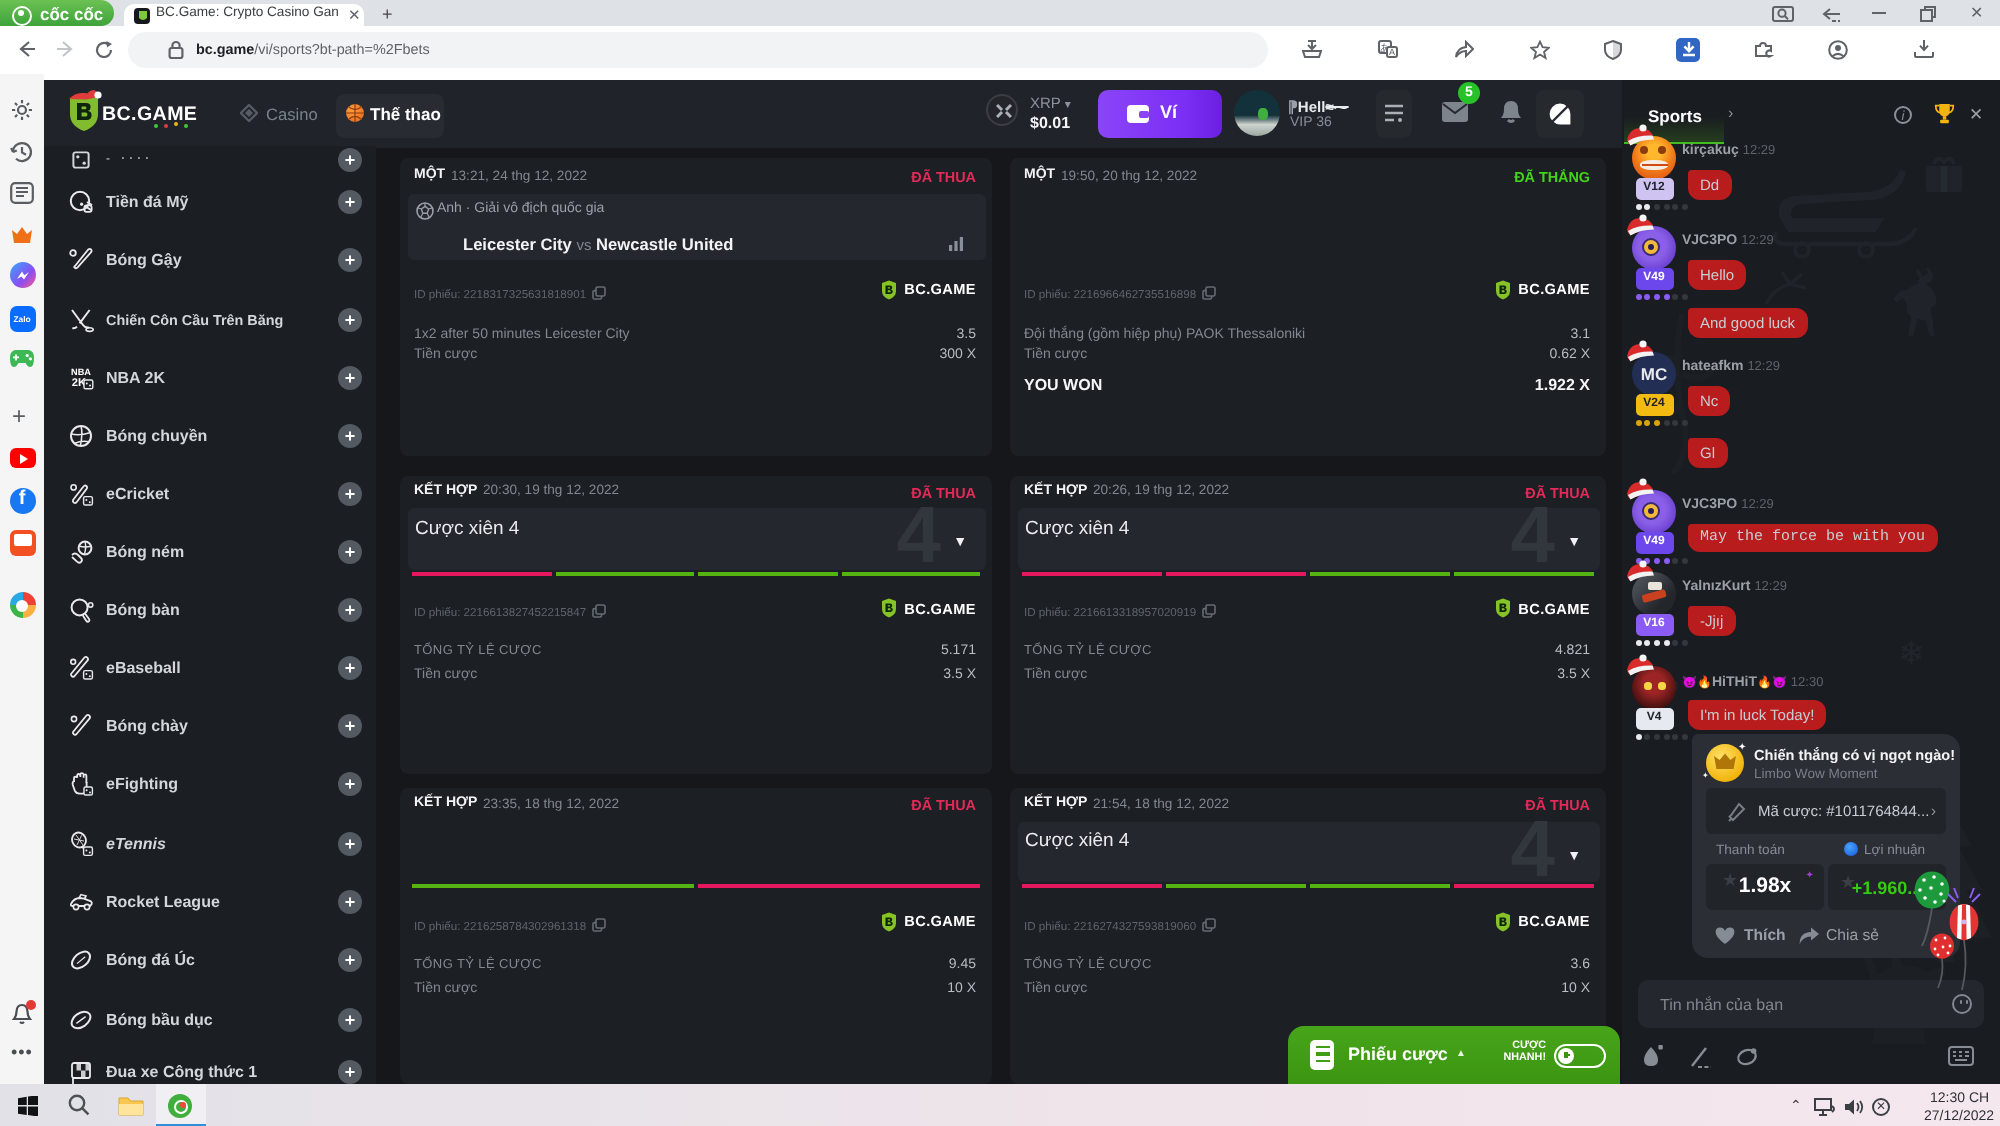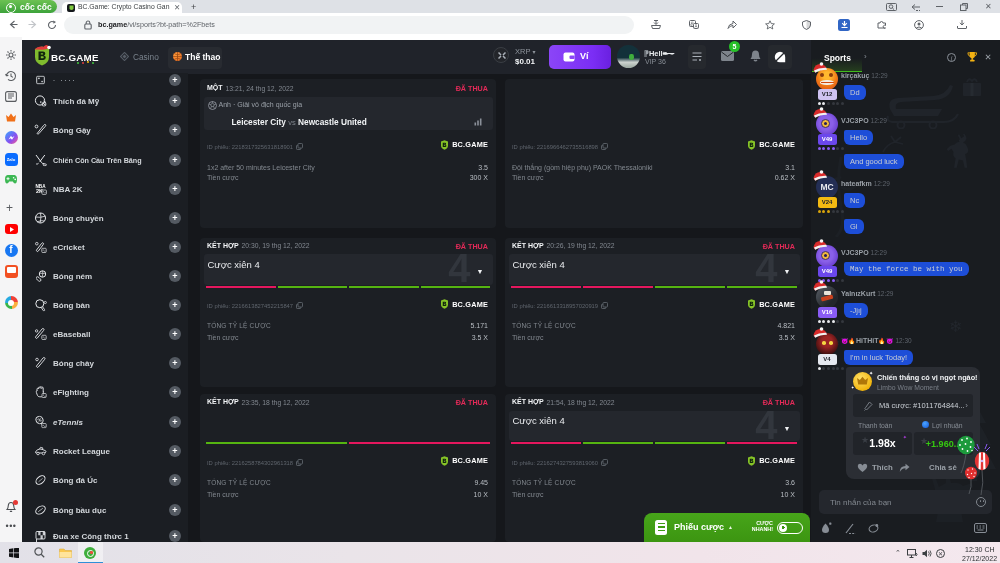--- a/index.html
+++ b/index.html
@@ -43,21 +43,21 @@
   .idrow { position:absolute; left:7px; color:#5f656d; font-size:5.8px; }
   .krow { position:absolute; left:7px; right:8px; height:9px; }
   .krow .l { position:absolute; left:0; top:0; color:#82888f; font-size:7px; }
   .krow .r { position:absolute; right:0; top:0; color:#b9bec4; font-size:7px; }
   .krow .lb { position:absolute; left:0; top:0; color:#f5f6f8; font-size:8px; font-weight:bold;}
   .krow .rb { position:absolute; right:0; top:0; color:#f5f6f8; font-size:8px; font-weight:bold;}
   .bclogo { position:absolute; right:8px; height:10px; }
 
   
   #chat { left:789px; top:0; width:189px; height:505px; background:#191c20; overflow:hidden; }
-  .bubble { position:absolute; background:#1d4ed8; border-radius:2px 6px 6px 6px;
+  .bubble { position:absolute; background:#b91c1c; border-radius:2px 6px 6px 6px;
     color:#c9cdd3; font-size:7.5px; padding:3px 6px; white-space:nowrap; }
   .uname { position:absolute; color:#9aa0a7; font-size:7px; font-weight:bold; }
   .uname span { color:#5d636b; font-weight:normal; font-size:6.5px; }
   .vbadge { position:absolute; width:19px; height:11px; border-radius:2.5px; font-size:6px;
     font-weight:bold; text-align:center; line-height:11px; }
   .avatar { position:absolute; width:22px; height:22px; border-radius:50%; overflow:hidden;}
   .dots { position:absolute; display:flex; gap:1.5px; }
   .dots i { width:3.2px; height:3.2px; border-radius:50%; background:#33373d; }
 </style>
 </head>
@@ -263,21 +263,21 @@
         <div class="nm" style="color:#9aa0a7;font-size:6px;letter-spacing:2px;">- ····</div>
         <div class="plus">+</div>
       </div>
   <div class="sitem" style="top:13.5px;">
         <svg class="sic" viewBox="0 0 13 13">
           <circle cx="6" cy="6" r="4.6" fill="none" stroke="#e8eaed" stroke-width="1"></circle>
           <path d="M8.5 8.5 L11.5 10.5 M9.5 6.5 L12 8" stroke="#e8eaed" stroke-width="1" fill="none"></path>
           <rect x="8.2" y="8.2" width="3.6" height="3.2" rx="1" fill="none" stroke="#e8eaed" stroke-width="0.9"></rect>
           <circle cx="6.8" cy="7.6" r="0.8" fill="#e8eaed"></circle>
         </svg>
-        <div class="nm" style="font-size:8px;">Thích đá Mỹ</div>
+        <div class="nm" style="font-size:8px;">Tiền đá Mỹ</div>
         <div class="plus">+</div>
       </div>
   <div class="sitem" style="top:42.8px;">
         <svg class="sic" viewBox="0 0 13 13">
           <path d="M3.5 11.5 L9.5 4 Q10.5 2.5 11.5 3.2 Q12.3 4 11 5.2 L4.8 12.2 Q4 13 3.3 12.3 Q2.8 12 3.5 11.5 Z" fill="none" stroke="#e8eaed" stroke-width="0.9" transform="translate(0,-2)"></path>
           <circle cx="2.5" cy="3" r="1.4" fill="none" stroke="#e8eaed" stroke-width="0.9"></circle>
         </svg>
         <div class="nm" style="font-size:8px;">Bóng Gậy</div>
         <div class="plus">+</div>
       </div>
@@ -448,35 +448,44 @@
         <span class="l">1x2 after 50 minutes Leicester City</span>
         <span class="r">3.5</span>
       </div>
     <div class="krow" style="top:95px;">
         <span class="l">Tiền cược</span>
         <span class="r">300 X</span>
       </div>
   </div>
 
   <div class="card" style="left:483px;top:42px;width:298px;height:149px;">
+    <div class="chead" style="top:5px;">
+        <span class="ctype">MỘT</span>
+        <span class="cdate" style="left:18.5px;">19:50, 20 thg 12, 2022</span>
+        <span class="ctag win">ĐÃ THẮNG</span>
+      </div>
     <div class="idrow" style="top:63.5px;">ID phiếu: 2216966462735516898<svg style="margin-left:3px;vertical-align:-1px;display:inline-block;" width="7" height="7" viewBox="0 0 7 7">
           <rect x="2" y="0.5" width="4.5" height="4.5" rx="0.8" fill="none" stroke="#666c74" stroke-width="0.8"></rect>
           <path d="M4.8 5 V5.8 Q4.8 6.5 4 6.5 H1.2 Q0.5 6.5 0.5 5.8 V3 Q0.5 2.3 1.2 2.3 H2" fill="none" stroke="#666c74" stroke-width="0.8"></path>
         </svg></div>
     <div class="bclogo" style="top:60px;"><svg style="vertical-align:top;margin-top:0.5px;" width="9" height="10" viewBox="0 0 18 20">
           <path d="M2 3 L9 0.5 L16 3 V11 Q16 17 9 19.5 Q2 17 2 11 Z" fill="#86c327"></path>
           <path d="M5.5 5.5 H10 Q12.3 5.5 12.3 7.6 Q12.3 9 11 9.4 Q12.8 9.9 12.8 11.6 Q12.8 14 10.3 14 H5.5 Z M7.8 7.3 V8.6 H9.6 Q10.2 8.6 10.2 7.95 Q10.2 7.3 9.6 7.3 Z M7.8 10.3 V12.2 H10 Q10.7 12.2 10.7 11.25 Q10.7 11.3 10 10.3 Z" fill="#10250d"></path>
         </svg><span style="color:#fff;font-size:7.3px;font-weight:bold;vertical-align:top;margin-left:3px;margin-top:1px;display:inline-block;letter-spacing:0.2px;">BC.GAME</span></div>
     <div class="krow" style="top:84.5px;">
         <span class="l">Đội thắng (gồm hiệp phụ) PAOK Thessaloniki</span>
         <span class="r">3.1</span>
       </div>
     <div class="krow" style="top:95px;">
         <span class="l">Tiền cược</span>
         <span class="r">0.62 X</span>
+      </div>
+    <div class="krow" style="top:109px;">
+        <span class="lb">YOU WON</span>
+        <span class="rb">1.922 X</span>
       </div>
   </div>
 
   <div class="card" style="left:178px;top:200.5px;width:296px;height:149px;">
     <div class="chead" style="top:4px;">
         <span class="ctype">KẾT HỢP</span>
         <span class="cdate" style="left:34.5px;">20:30, 19 thg 12, 2022</span>
         <span class="ctag lose">ĐÃ THUA</span>
       </div>
     <div class="ibox" style="top:16.5px;height:30.5px;">
@@ -790,21 +799,21 @@
     <div style="position:absolute;left:6px;top:4px;color:#3a3e45;font-size:9px;">★</div>
     <div style="position:absolute;left:0;top:7px;width:59px;text-align:center;color:#36ca10;font-size:9px;font-weight:bold;">+1.960...</div>
   </div>
   <svg style="position:absolute;left:11px;top:96px;" width="11" height="10" viewBox="0 0 11 10">
           <path d="M5.5 9 Q0.5 5.5 0.8 2.8 Q1 0.8 3 0.8 Q4.8 0.8 5.5 2.5 Q6.2 0.8 8 0.8 Q10 0.8 10.2 2.8 Q10.5 5.5 5.5 9 Z" fill="#868c94"></path>
         </svg>
   <div style="position:absolute;left:26px;top:96px;color:#9aa0a7;font-size:7.8px;font-weight:bold;">Thích</div>
   <svg style="position:absolute;left:53px;top:96px;" width="11" height="10" viewBox="0 0 11 10">
           <path d="M6.5 0.8 L10.5 4 L6.5 7.2 V5.2 Q2.5 5.2 0.8 9 Q0.8 3.2 6.5 3 Z" fill="#868c94"></path>
         </svg>
-  <div style="position:absolute;left:83px;top:96px;color:#9aa0a7;font-size:7.8px;font-weight:bold;">Chia sẻ</div>
+  <div style="position:absolute;left:67px;top:96px;color:#9aa0a7;font-size:7.8px;font-weight:normal;">Chia sẻ</div>
 </div>
 <div class="tx" style="left:8px;top:453px;width:173px;height:24px;background:#24272d;border-radius:5px;"></div>
 <div class="tx" style="left:19px;top:461px;color:#82888f;font-size:8px;">Tin nhắn của bạn</div>
 <div class="tx" style="left:165px;top:460px;width:10px;height:10px;border-radius:50%;border:1px solid #82888f;"></div>
 <div class="tx" style="left:168.5px;top:463px;width:1.5px;height:1.5px;border-radius:50%;background:#82888f;"></div>
       <div class="tx" style="left:171.5px;top:463px;width:1.5px;height:1.5px;border-radius:50%;background:#82888f;"></div>
 <svg class="tx" style="left:10px;top:485px;" width="11" height="12" viewBox="0 0 11 12">
         <path d="M4.5 1.5 Q8 5 8 8 Q8 11 4.5 11 Q1 11 1 8 Q1 5 4.5 1.5 Z" fill="#878d95"></path>
         <rect x="8.2" y="0.5" width="2.2" height="2.2" rx="0.4" fill="#878d95"></rect>
       </svg>

